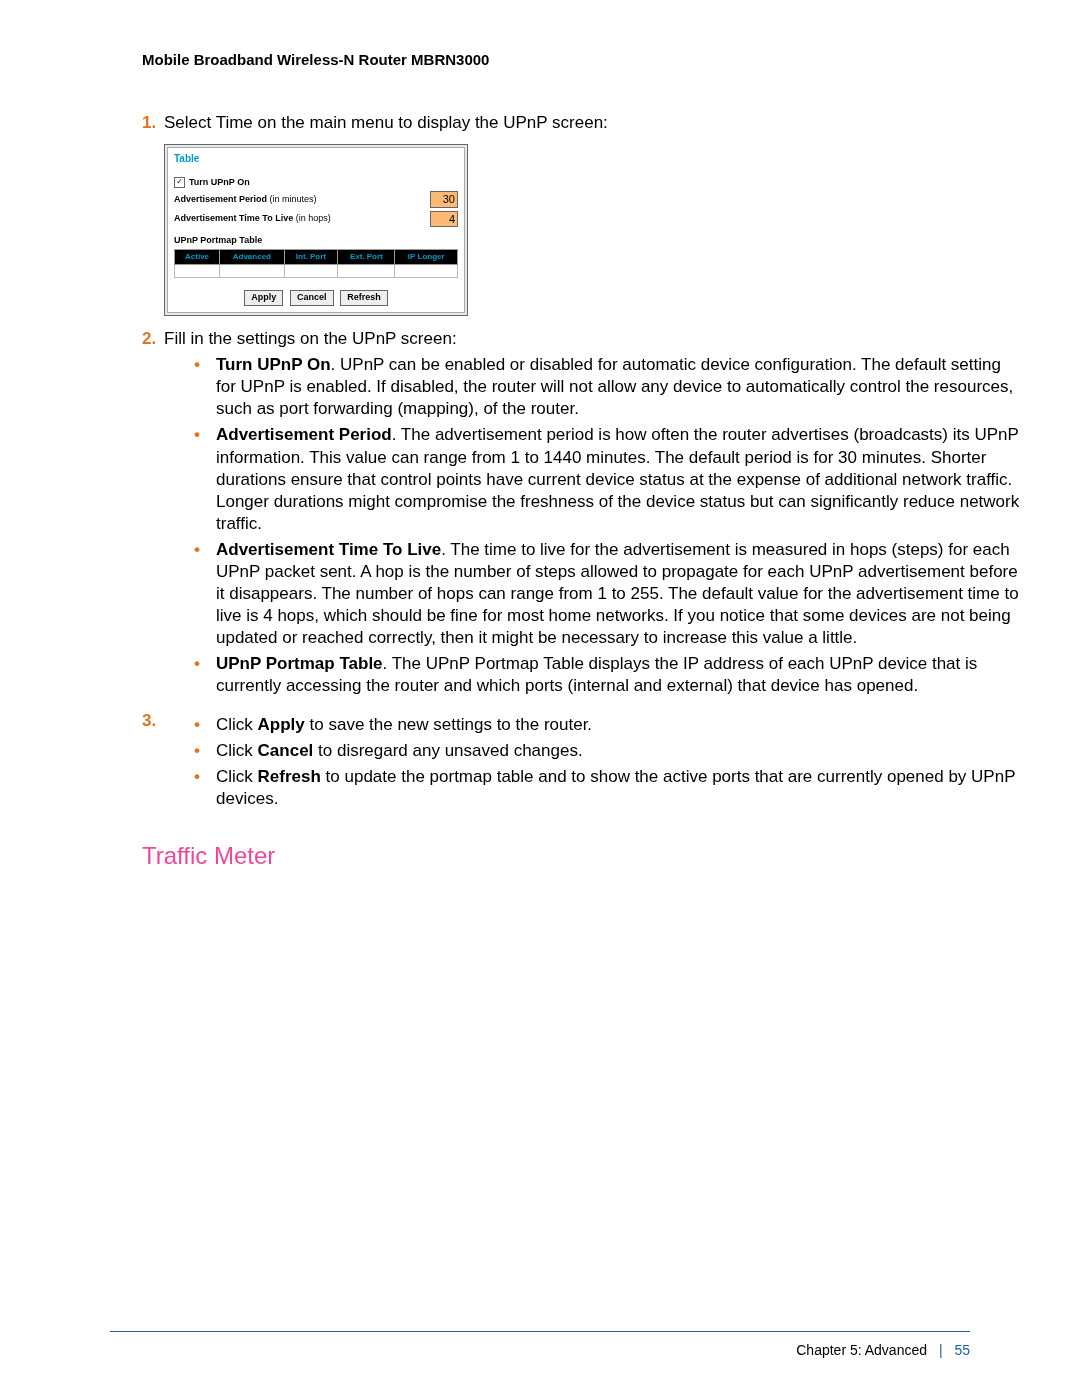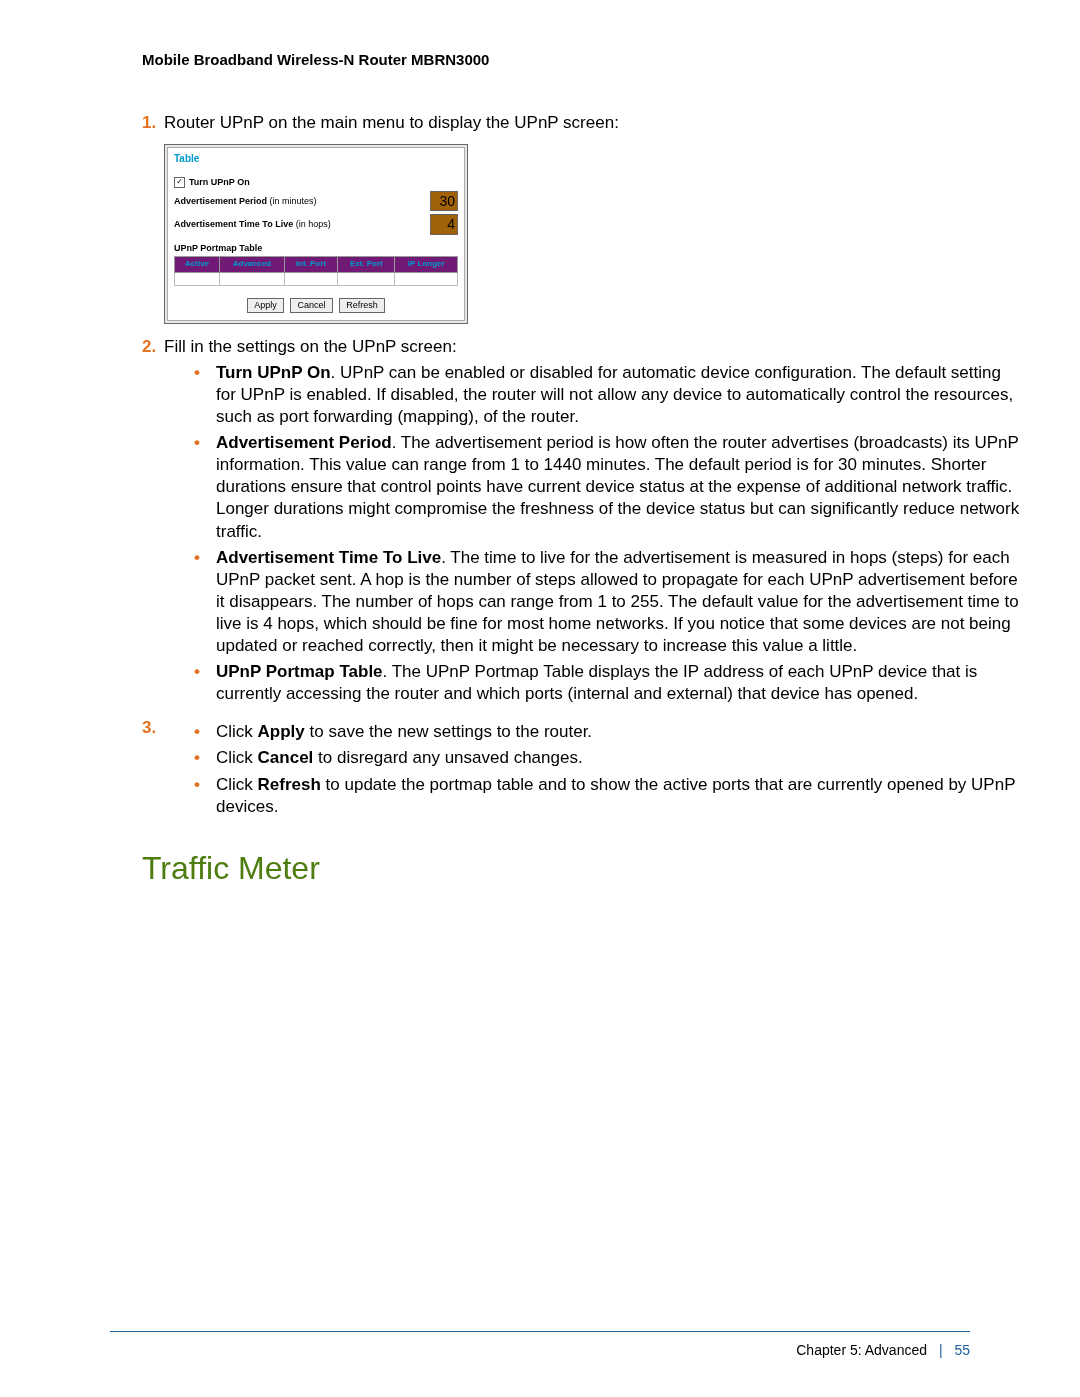--- a/index.html
+++ b/index.html
@@ -85,63 +85,64 @@
     font-size: 8px;
     line-height: 8px;
     color: #000;
     background: #fff;
   }
   .shot-lab { flex: 1; }
   .shot-lab .sub { font-weight: normal; }
   .shot-in {
     width: 22px;
     border: 1px solid #666;
-    font-size: 14px;
+    font-size: 11px;
     text-align: right;
     padding: 0 2px;
-    background: #a16207;
+    background: #fdba74;
   }
   .shot-section {
     font-weight: bold;
     font-size: 9px;
     margin: 8px 0 2px 0;
   }
   .shot-table {
     width: 100%;
     border-collapse: collapse;
     font-size: 8px;
   }
   .shot-table th {
     color: #0099cc;
     font-weight: bold;
     border: 1px solid #999;
     padding: 2px 4px;
-    background: #701a75;
+    background: #000000;
   }
   .shot-table td {
     border: 1px solid #bbb;
     height: 10px;
   }
   .shot-btns {
     text-align: center;
     margin-top: 6px;
+    font-weight: bold;
   }
   .shot-btn {
     font-size: 9px;
     border: 1px solid #666;
     background: #eee;
     padding: 1px 6px;
     margin: 0 1px;
     display: inline-block;
   }
 
   h2.section {
-    color: #4d7c0f;
+    color: #ec4899;
     font-weight: normal;
-    font-size: 32px;
+    font-size: 24px;
     margin: 26px 0 14px 0;
   }
   .para { margin: 6px 0; }
 
   .footer-line {
     position: absolute;
     left: 110px;
     right: 110px;
     bottom: 65px;
     border-top: 1px solid #205e9e;
@@ -159,21 +160,21 @@
 </head>
 <body>
 
 <div class="page">
   <div class="header-title">Mobile Broadband Wireless-N Router MBRN3000</div>
 
   <div class="content">
 
     <div class="num-item">
       <div class="num">1.</div>
-      <div class="num-body">Router UPnP on the main menu to display the UPnP screen:</div>
+      <div class="num-body">Select Time on the main menu to display the UPnP screen:</div>
     </div>
 
     <div style="margin-left:22px;">
       <div class="shot">
         <div class="shot-inner">
           <div class="shot-title">Table</div>
 
           <div class="shot-row">
             <span class="shot-chk">✓</span>
             <span class="bold">Turn UPnP On</span>

